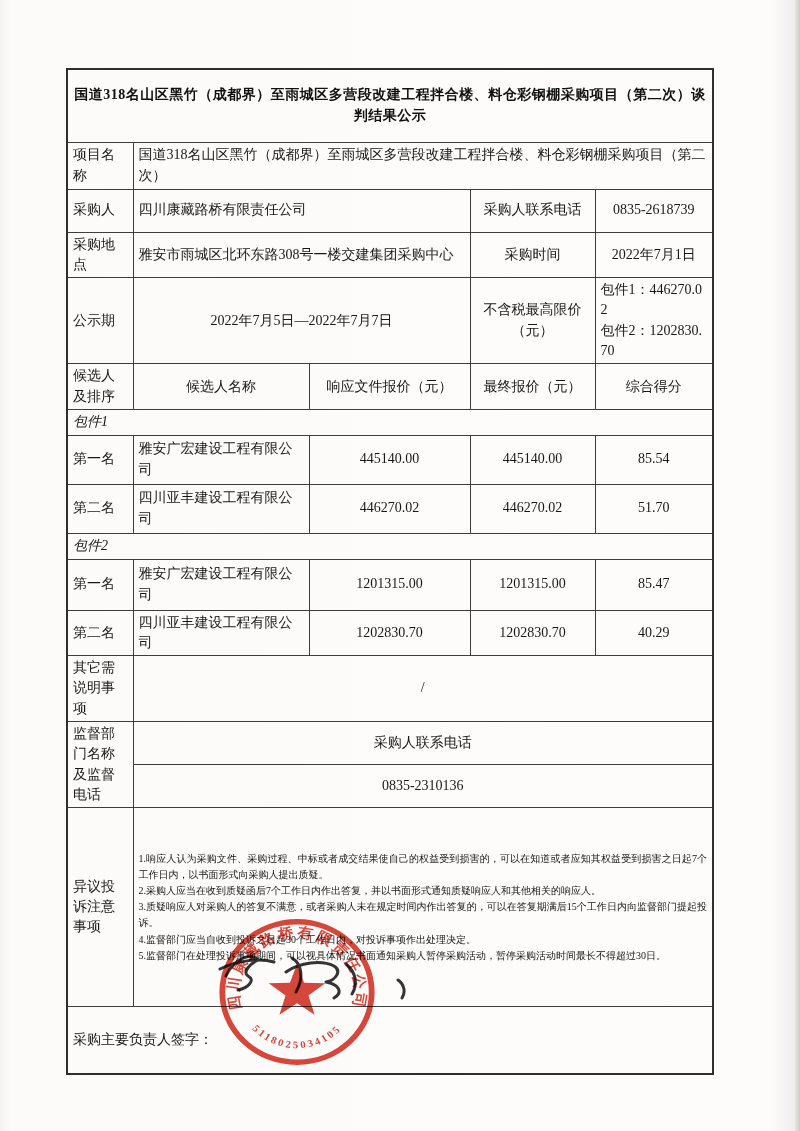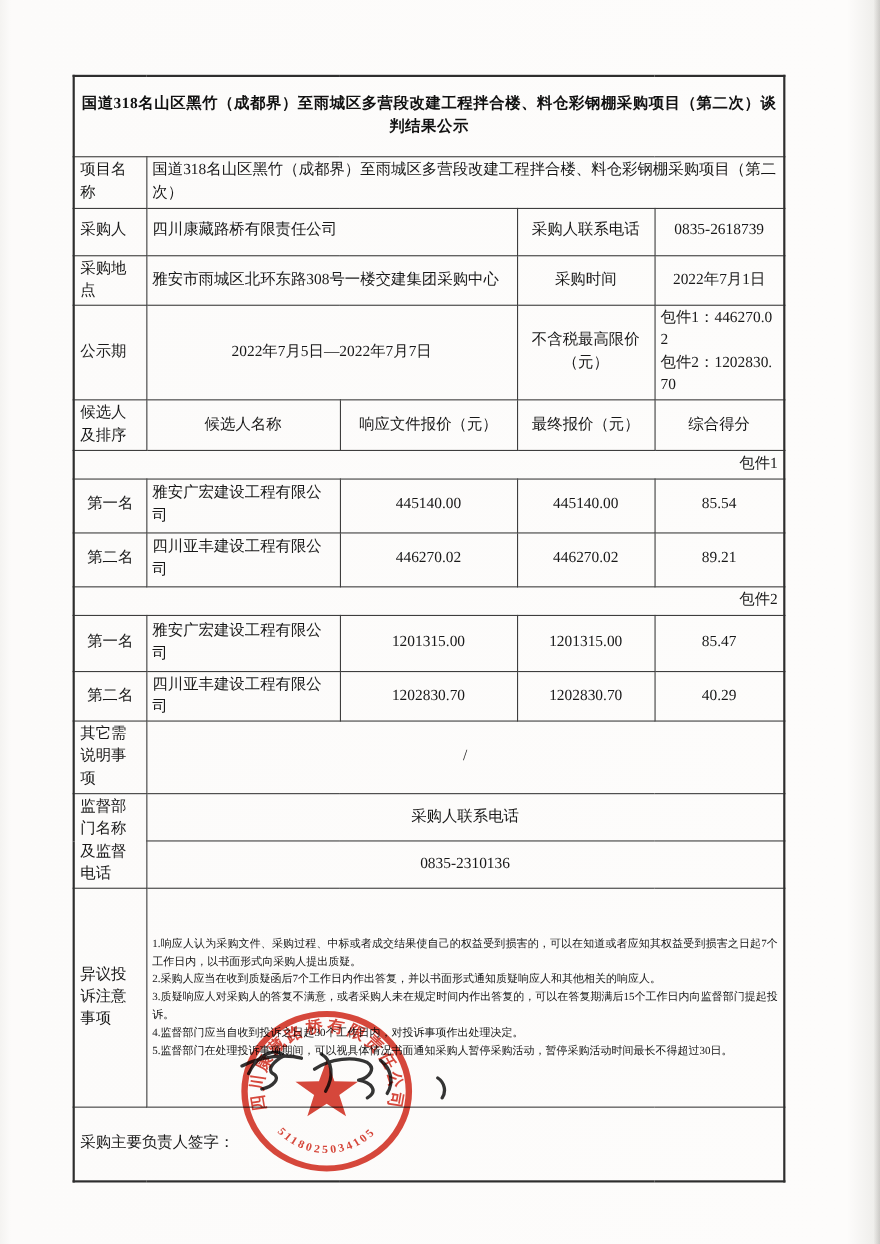--- a/index.html
+++ b/index.html
@@ -28,25 +28,25 @@
     vertical-align:middle;
     padding:2px 5px;
     overflow:hidden;
     word-break:break-all;
   }
   td.title{
     font-size:17.5px;font-weight:bold;text-align:center;
     line-height:1.6;padding:6px 12px;letter-spacing:.5px;color:#111;
   }
   td.lbl{text-align:left;padding:2px 4px;}
-  td.lbl-c{text-align:center;}
+  td.lbl-c{text-align:left;}
   td.c{text-align:center;}
   td.l{text-align:left;padding:2px 6px;}
   td.num{font-size:12.5px;text-align:left;padding:2px 3px;line-height:1.55;}
-  td.pkg{text-align:right;font-size:14px;padding:1px 4px;}
+  td.pkg{text-align:left;font-size:14px;padding:1px 4px;font-style:italic;}
   td.complaint{vertical-align:top;padding:8px 9px 4px 9px;}
   .citem{font-size:10px;line-height:1.62;text-align:justify;color:#151515;}
   td.sigcell{vertical-align:middle;padding-left:6px;font-size:14.5px;}
   .seal-svg,.sig-svg{position:absolute;mix-blend-mode:multiply;pointer-events:none;}
   .seal-svg{left:214px;top:914px;width:166px;height:156px;z-index:5;opacity:.92;}
   .sig-svg{left:212px;top:936px;width:212px;height:72px;z-index:6;opacity:.9;}
   .seal-stroke{stroke:#d5382b;}
   .seal-fill{fill:#d5382b;}
   .ink{stroke:#1d1d1d;stroke-width:3;fill:none;stroke-linecap:round;stroke-linejoin:round;}
 </style>
@@ -114,21 +114,21 @@
       <td class="l">雅安广宏建设工程有限公司</td>
       <td class="c">445140.00</td>
       <td class="c">445140.00</td>
       <td class="c">85.54</td>
     </tr>
     <tr style="height:49px">
       <td class="lbl-c">第二名</td>
       <td class="l">四川亚丰建设工程有限公司</td>
       <td class="c">446270.02</td>
       <td class="c">446270.02</td>
-      <td class="c">89.21</td>
+      <td class="c">51.70</td>
     </tr>
 
     <tr style="height:26px">
       <td colspan="5" class="pkg">包件2</td>
     </tr>
     <tr style="height:51px">
       <td class="lbl-c">第一名</td>
       <td class="l">雅安广宏建设工程有限公司</td>
       <td class="c">1201315.00</td>
       <td class="c">1201315.00</td>

